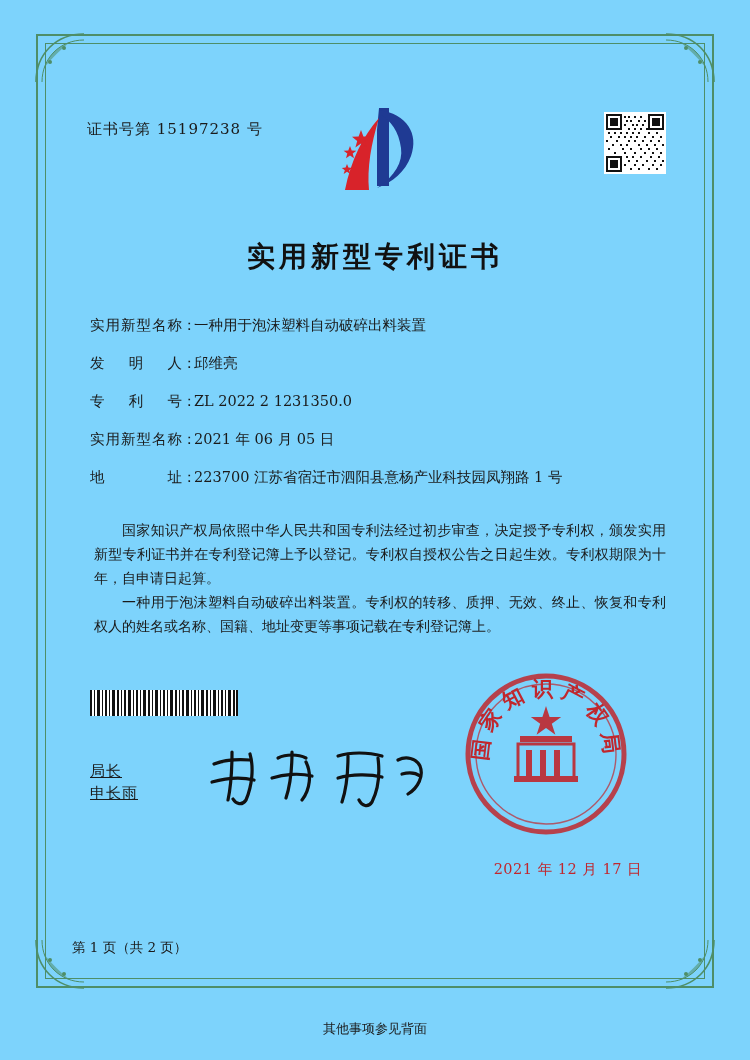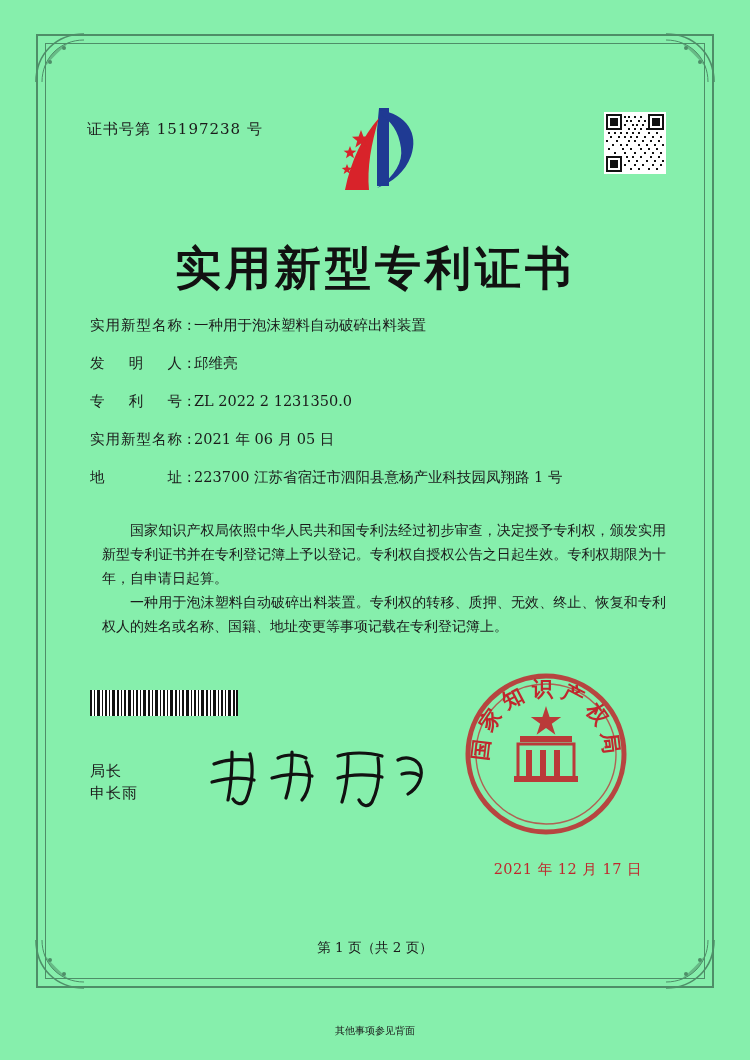--- a/index.html
+++ b/index.html
@@ -13,21 +13,21 @@
     font-family: "DejaVu Serif", "Liberation Serif", serif;
     color: #1a1a1a;
     position: relative;
     overflow: hidden;
   }
 
   
   .page {
     position: absolute;
     inset: 0;
-    background: #86efac;
+    background: #7dd3fc;
   }
   .frame-outer {
     position: absolute;
     left: 36px;
     top: 34px;
     right: 36px;
     bottom: 72px;
     border: 2px solid #4e8e68;
     box-sizing: border-box;
   }
@@ -87,21 +87,21 @@
     width: 62px;
     height: 62px;
   }
 
   .title {
     position: absolute;
     left: 0;
     right: 0;
     top: 168px;
     text-align: center;
-    font-size: 46px;
+    font-size: 28px;
     font-weight: bold;
     letter-spacing: 4px;
     font-family: "DejaVu Serif", "Liberation Serif", serif;
     color: #111;
   }
 
   .fields {
     position: absolute;
     left: 18px;
     right: 10px;
@@ -126,21 +126,21 @@
     display: inline-block;
     margin-left: 63px;
     width: 86px;
     text-align: justify;
     text-align-last: justify;
     vertical-align: top;
   }
 
   .para {
     position: absolute;
-    left: 30px;
+    left: 22px;
     right: 12px;
     top: 448px;
     font-size: 14px;
     line-height: 24px;
     text-align: justify;
   }
   .para p { margin: 0; text-indent: 2em; }
 
   .barcode {
     position: absolute;
@@ -150,20 +150,21 @@
     height: 26px;
   }
 
   .sig-block {
     position: absolute;
     left: 18px;
     top: 690px;
     font-size: 15px;
     line-height: 22px;
     letter-spacing: 1px;
+    text-decoration: underline;
   }
   .signature {
     position: absolute;
     left: 130px;
     top: 672px;
     width: 230px;
     height: 70px;
   }
 
   .seal {
@@ -180,31 +181,31 @@
     font-size: 14.5px;
     color: #c0272d;
     letter-spacing: 0.5px;
   }
 
   .page-no {
     position: absolute;
     left: 0;
     right: 0;
     bottom: 8px;
-    text-align: center;
+    text-align: left;
     font-size: 13.5px;
   }
 
   .footnote {
     position: absolute;
     left: 0;
     right: 0;
     bottom: 22px;
     text-align: center;
-    font-size: 10px;
+    font-size: 13px;
     color: #1a1a1a;
   }
 </style>
 </head>
 <body>
 
 <div class="page">
 
   <div class="frame-outer"></div>
   <div class="frame-inner"></div>

